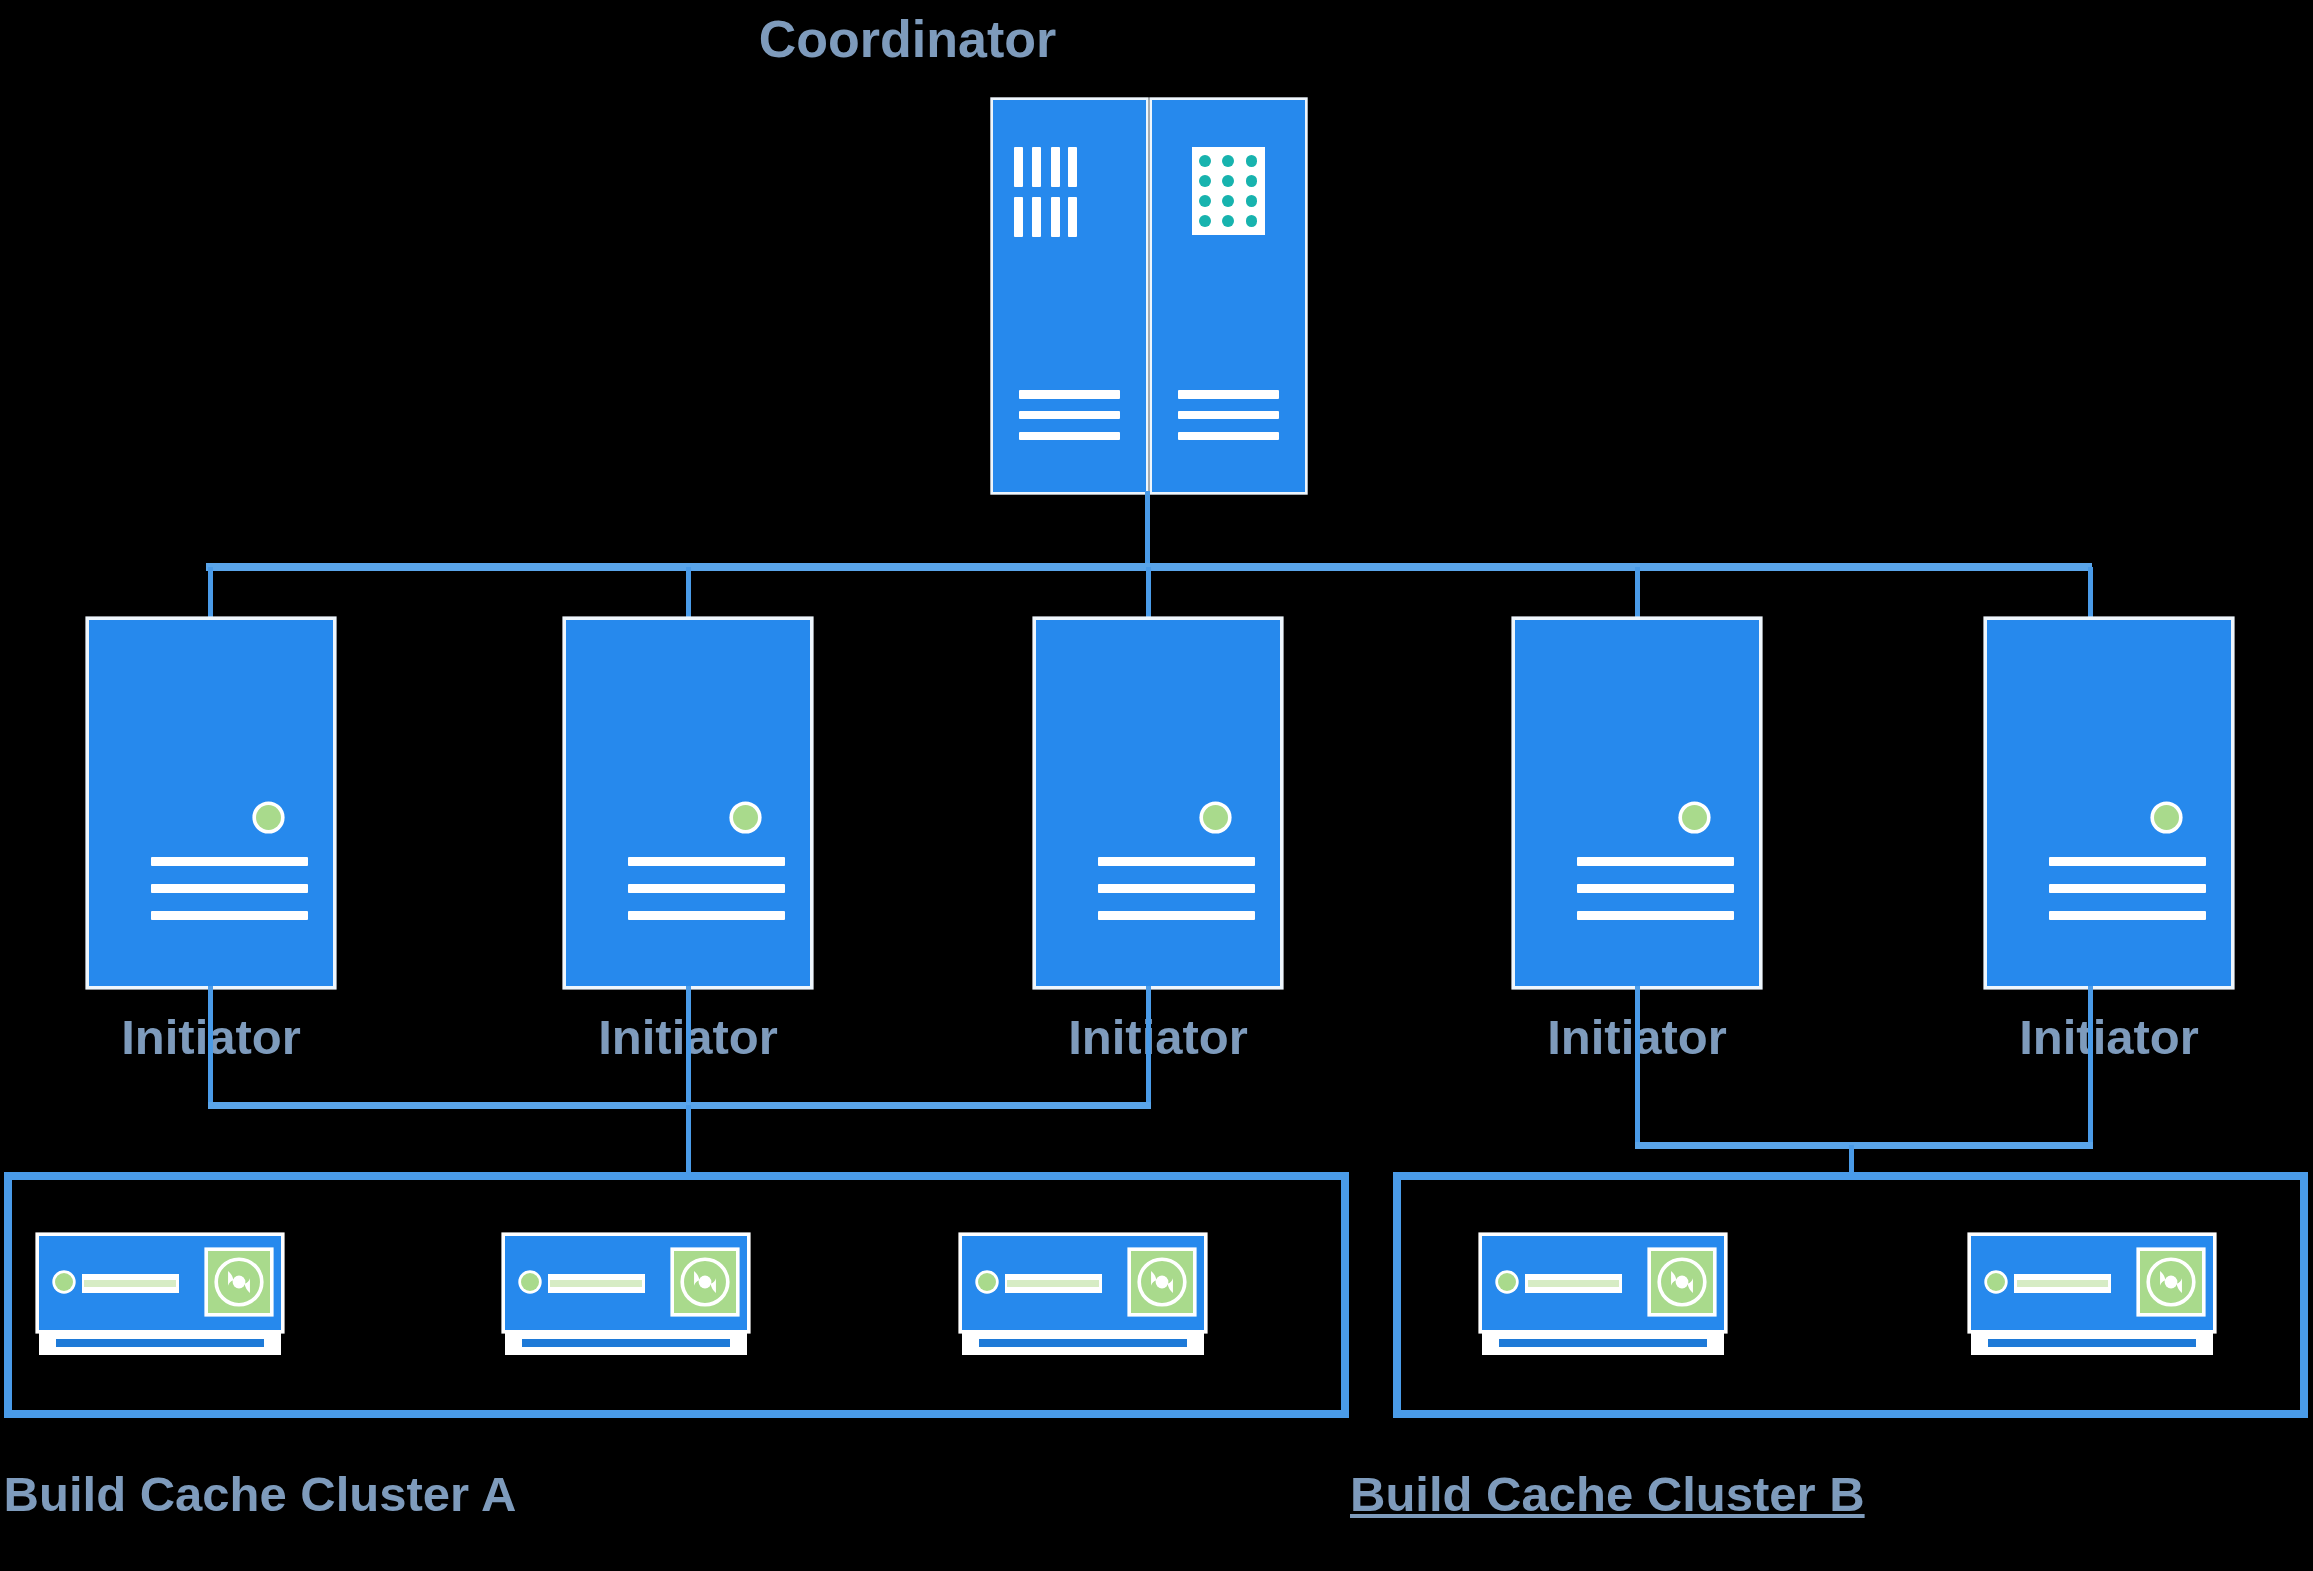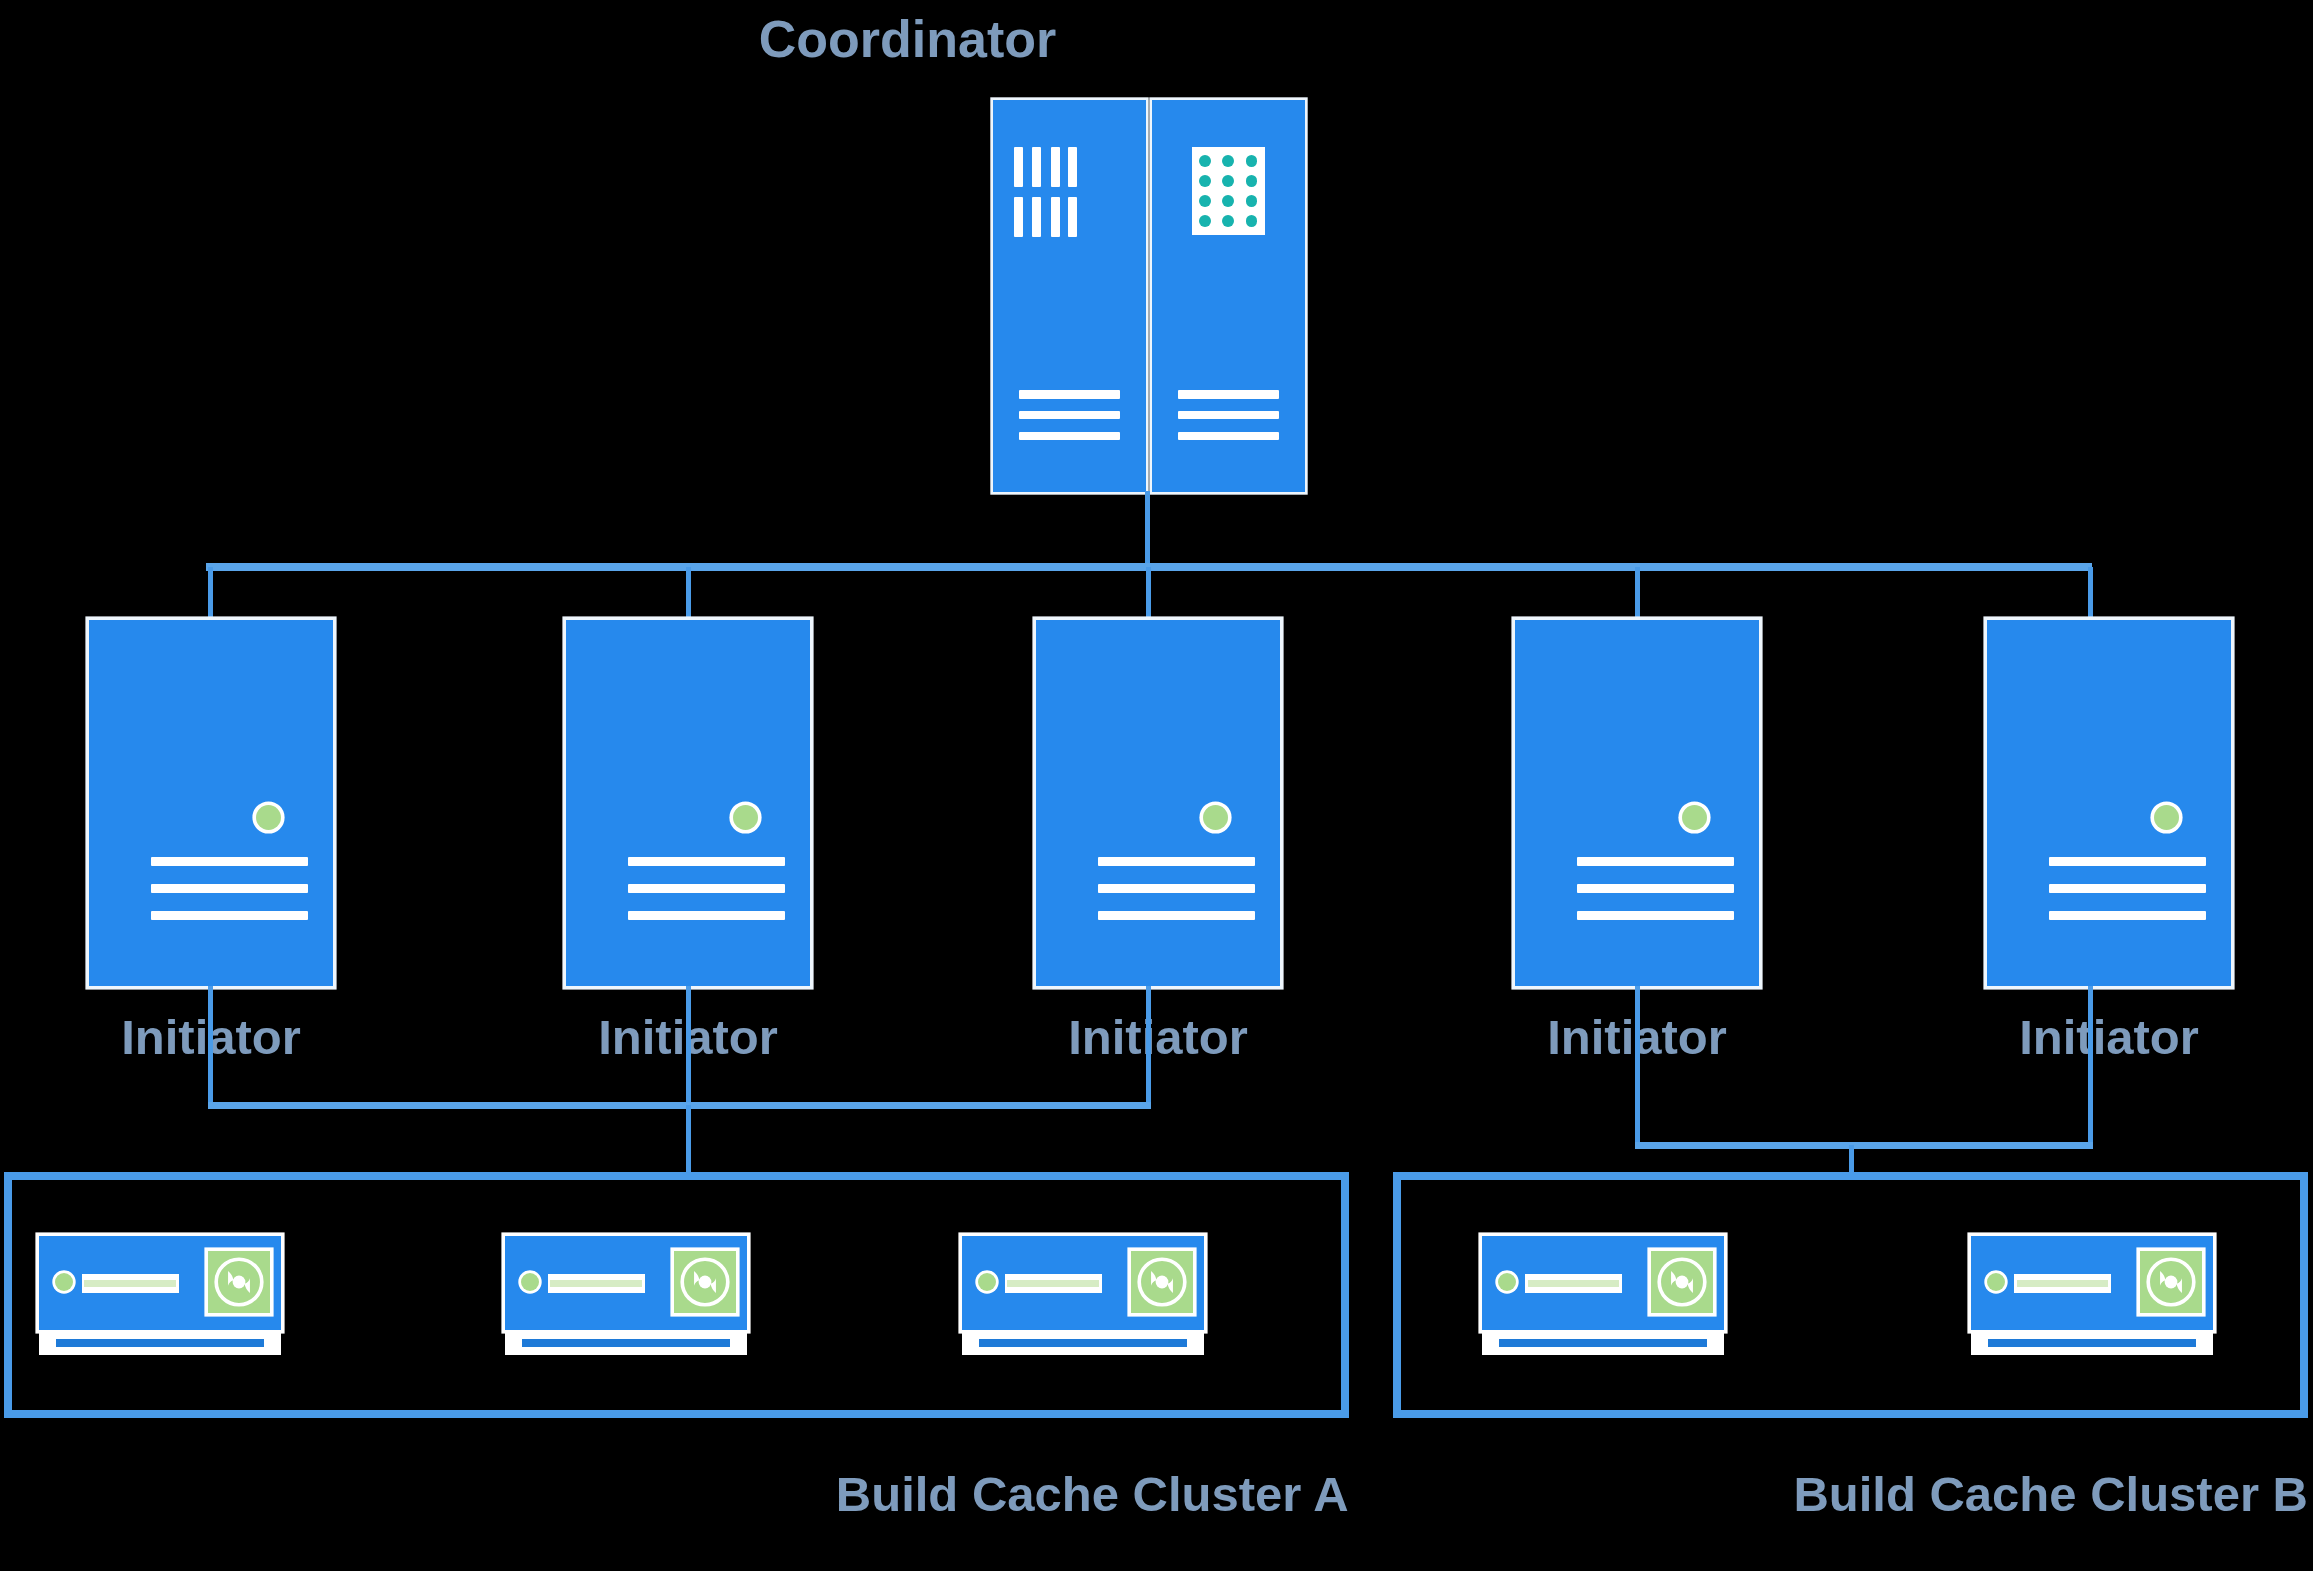--- a/index.html
+++ b/index.html
@@ -36,21 +36,21 @@
     transform: translateX(-249px);
   }
   .label-initiator {
     font-size: 49px;
     top: 1013px;
     text-align: center;
   }
   .label-cluster {
     font-size: 49px;
     top: 1470px;
-    text-align: right;
+    text-align: left;
   }
 
   
   .line {
     position: absolute;
     background: #4A9BE8;
   }
   .line-thick {
     position: absolute;
     background: #5AA5EA;
@@ -466,16 +466,16 @@
           </svg>
         </div>
       </div>
       <div class="cache-base">
           <i></i>
         </div>
     </div>
   </div>
 
   <div class="label label-cluster" style="left:3.6px; width:1345px;">Build Cache Cluster A</div>
-  <div class="label label-cluster" style="left:1393px; width:915px;">Build Cache Cluster B</div>
+  <div class="label label-cluster" style="left:1350px; width:915px;text-decoration:underline;">Build Cache Cluster B</div>
 
 </div>
 
 
 </body></html>

